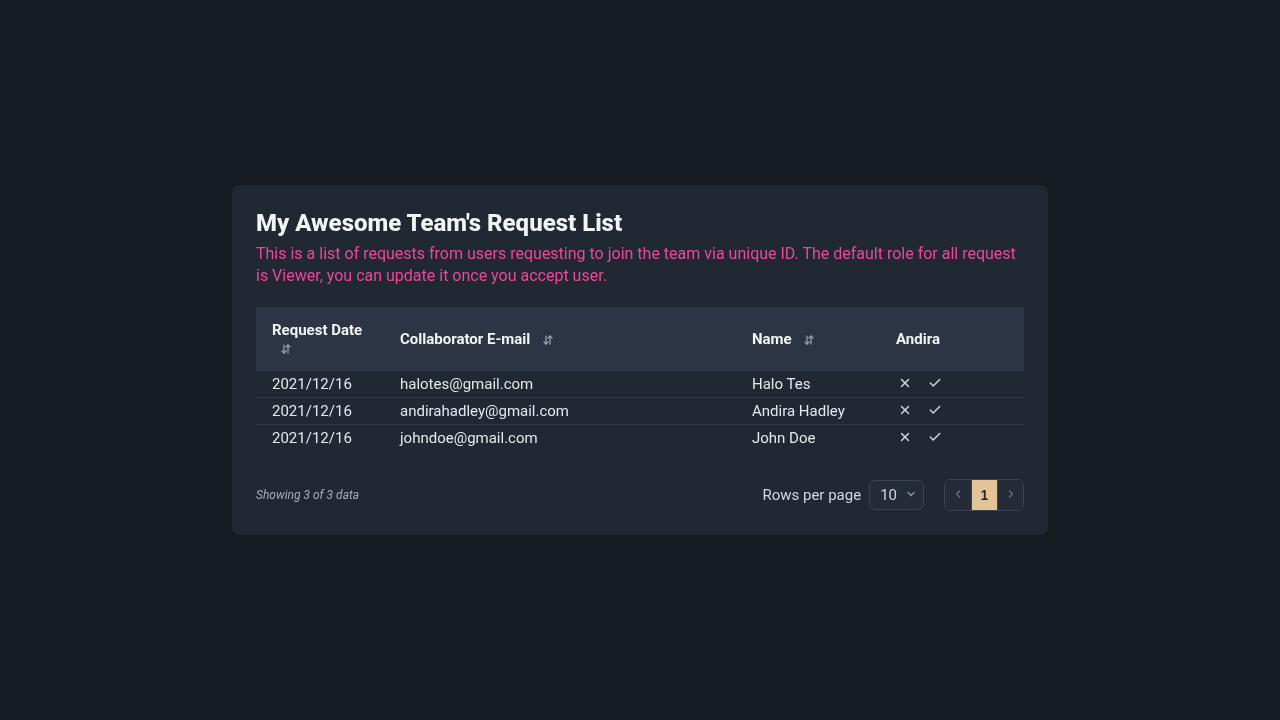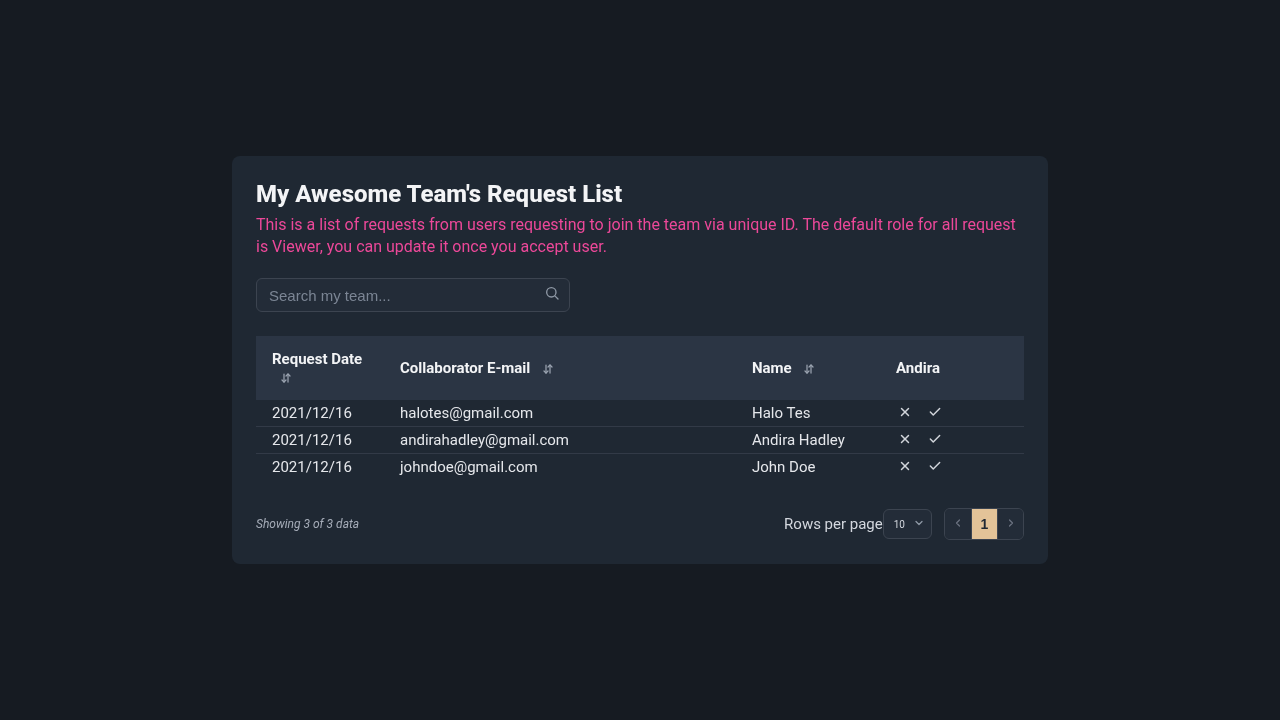--- a/index.html
+++ b/index.html
@@ -117,38 +117,38 @@
       margin-top: 28px;
     }
     .showing {
       font-style: italic;
       color: #a6adb9;
       font-size: 12px;
     }
     .right-controls {
       display: flex;
       align-items: center;
-      gap: 0;
+      gap: 8px;
     }
     .rpp-label {
       color: #d3d7de;
       font-size: 15px;
     }
     .select-wrap {
       position: relative;
       border: 1px solid #3c4450;
       background: #232c38;
       border-radius: 6px;
       height: 30px;
       display: flex;
       align-items: center;
       padding: 0 26px 0 10px;
       cursor: pointer;
       color: #d3d7de;
-      font-size: 10px;
+      font-size: 15px;
     }
     .select-chevron {
       position: absolute;
       right: 6px;
       top: 50%;
       transform: translateY(-50%);
       color: #8f99a6;
     }
     .pager {
       display: flex;
@@ -183,29 +183,20 @@
     .col-action { width: 144px; padding-left: 40px;}
     .td-action { padding-left: 40px; }
   </style>
 </head>
 <body>
 
 <div class="card">
   <h1 class="card-title">My Awesome Team's Request List</h1>
   <p class="card-desc">This is a list of requests from users requesting to join the team via unique ID. The default role for all request is Viewer, you can update it once you accept user.</p>
 
-  <div class="search-wrap">
-    <input class="search-input" type="text" placeholder="Search my team..." style="">
-    <span class="search-icon">
-      <svg width="16" height="16" viewBox="0 0 24 24" fill="none" stroke="currentColor" stroke-width="2" stroke-linecap="round" stroke-linejoin="round">
-          <circle cx="11" cy="11" r="7"></circle>
-          <line x1="21" y1="21" x2="16.65" y2="16.65"></line>
-        </svg>
-    </span>
-  </div>
 
   <table class="table">
     <thead>
       <tr>
         <th class="sortable col-date">
           <span>Request Date</span>
           <span class="sort-icon">
             <svg width="12" height="12" viewBox="0 0 24 24" fill="none" stroke="currentColor" stroke-width="2.5" stroke-linecap="round" stroke-linejoin="round">
                 <path d="M8 4v16"></path>
                 <path d="M4 16l4 4 4-4"></path>

